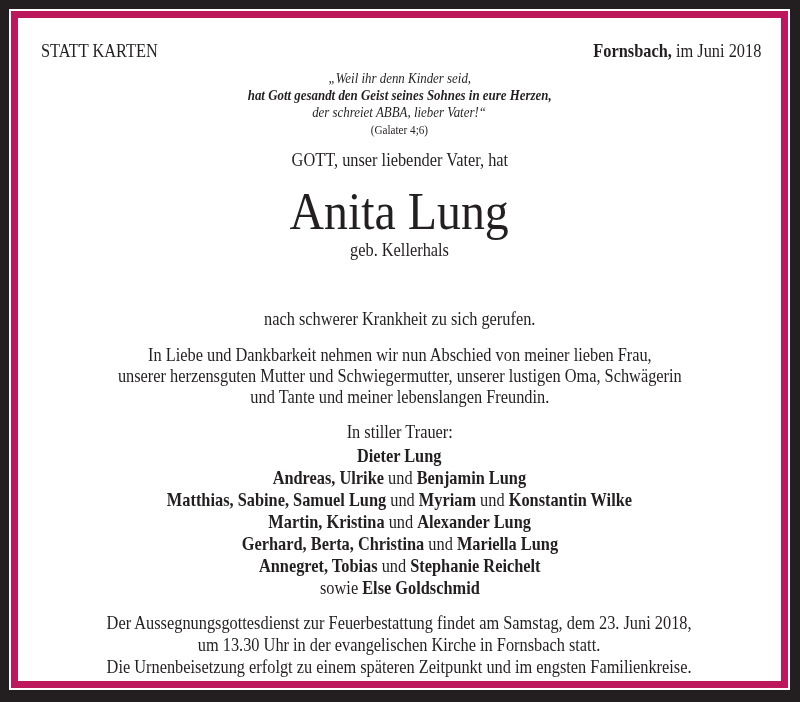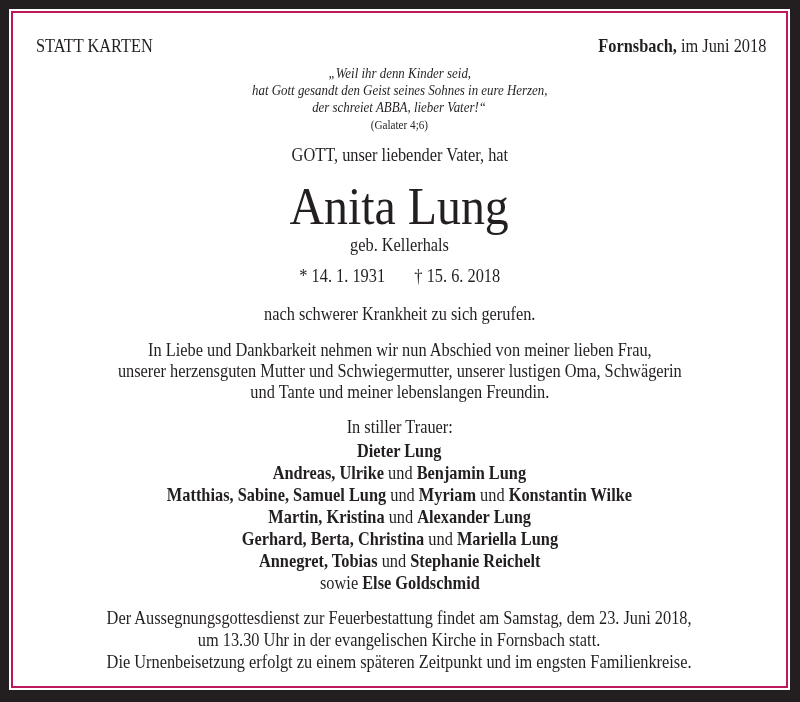--- a/index.html
+++ b/index.html
@@ -1,18 +1,18 @@
 <!DOCTYPE html>
 <html><head>
 <meta charset="utf-8">
 <style>
   html, body { margin:0; padding:0; background:#231f20; }
   body { width:800px; height:702px; position:relative; overflow:hidden; font-family:"Liberation Serif", serif; color:#231f20; }
   .outer { position:absolute; left:9px; top:9px; width:781px; height:681px; background:#fff; }
-  .inner { position:absolute; left:2px; top:2px; right:2px; bottom:2px; border:2px solid #be185d; background:#fff; }
+  .inner { position:absolute; left:2px; top:2px; right:2px; bottom:2px; border:7px solid #be185d; background:#fff; }
   .line { position:absolute; left:0; right:0; text-align:center; white-space:nowrap; }
   .sq { display:inline-block; transform:scaleX(0.86); transform-origin:center; }
   .hdr-left { position:absolute; left:23px; top:22px; font-size:19px; white-space:nowrap; }
   .hdr-left .sq, .hdr-right .sq { transform-origin:left; }
   .hdr-right { position:absolute; right:20px; top:22px; font-size:19px; white-space:nowrap;text-decoration:underline; }
   .hdr-right .sq { transform-origin:right; }
   .quote { font-style:italic; font-size:15px; }
   .ref { font-size:13px; }
   .body19 { font-size:19px; }
   .name { font-size:52px; }
@@ -26,33 +26,30 @@
   <div class="inner">
 
     <div class="hdr-left">
       <span class="sq">STATT KARTEN</span>
     </div>
     <div class="hdr-right">
       <span class="sq"><b>Fornsbach,</b> <span>im Juni 2018</span></span>
     </div>
 
     <div class="line quote" style="top:52px;"><span class="sq">„Weil ihr denn Kinder seid,</span></div>
-    <div class="line quote" style="top:69px;"><span class="sq">hat Gott gesandt den Geist seines Sohnes in eure Herzen,</span></div>
+    <div class="line quote" style="top:69px;font-weight:bold;"><span class="sq">hat Gott gesandt den Geist seines Sohnes in eure Herzen,</span></div>
     <div class="line quote" style="top:86px;"><span class="sq">der schreiet ABBA, lieber Vater!“</span></div>
     <div class="line ref" style="top:104px;"><span class="sq">(Galater 4;6)</span></div>
 
     <div class="line body19" style="top:131px;"><span class="sq">GOTT, unser liebender Vater, hat</span></div>
 
     <div class="line body19" style="top:221px;"><span class="sq">geb. Kellerhals</span></div>
 
     <div class="line name" style="top:164px; line-height:60px;"><span class="sq" style="transform:scaleX(0.92);">Anita Lung</span></div>
 
-    <div class="line body19" style="top:252px;">
-      <span class="sq"><span>* 14. 1. 1931</span><span style="display:inline-block;width:34px;"></span><span>† 15. 6. 2018</span></span>
-    </div>
 
     <div class="line body19" style="top:290px;"><span class="sq">nach schwerer Krankheit zu sich gerufen.</span></div>
 
     <div class="line body19" style="top:326px;"><span class="sq">In Liebe und Dankbarkeit nehmen wir nun Abschied von meiner lieben Frau,</span></div>
     <div class="line body19" style="top:368px;"><span class="sq">und Tante und meiner lebenslangen Freundin.</span></div>
     <div class="line body19" style="top:347px;"><span class="sq">unserer herzensguten Mutter und Schwiegermutter, unserer lustigen Oma, Schwägerin</span></div>
 
     <div class="line body19" style="top:403px;"><span class="sq">In stiller Trauer:</span></div>
 
     <div id="mourners">

